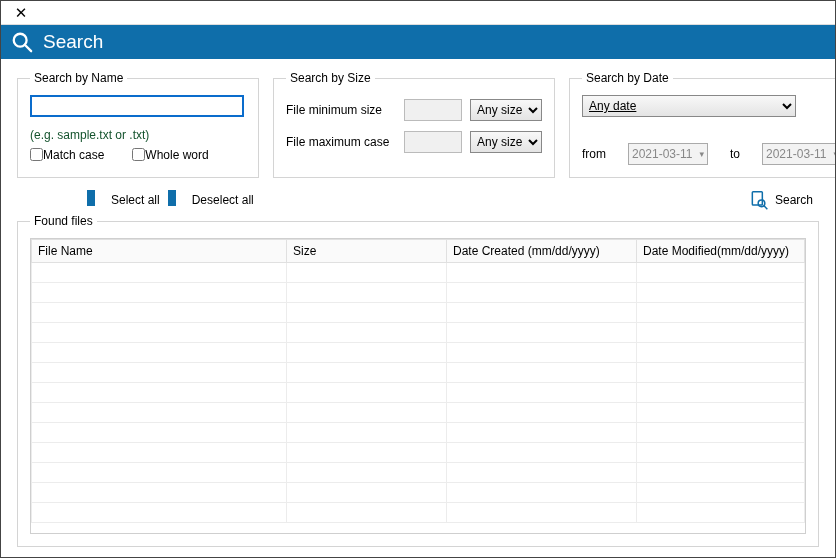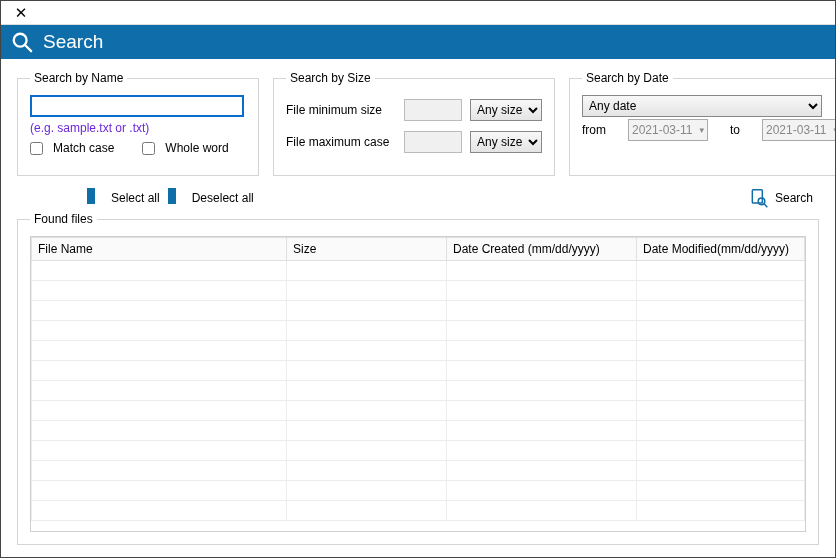--- a/index.html
+++ b/index.html
@@ -11,29 +11,29 @@
 .banner .mag { width: 22px; height: 22px; }
 .banner .txt { font-size: 19px; }
 .content { padding: 12px 16px 8px 16px; }
 fieldset { border: 1px solid #d4d4d4; padding: 10px 12px 12px 12px; position: relative; }
 legend { padding: 0 4px; font-size: 12px; }
 .row-groups { display: flex; gap: 14px; margin-bottom: 8px; }
 .g-name { flex: 0 0 242px; }
 .g-size { flex: 0 0 264px; }
 .g-date { flex: 1; }
 .name-input { width: 214px; height: 22px; border: 2px solid #0a6ccc; padding: 0 4px; outline: none; }
-.hint { margin-top: 4px; font-size: 12px; color: #6d28d9; }
+.hint { margin-top: 11px; font-size: 12px; color: #14532d; }
 .chk-row { margin-top: 6px; display: flex; gap: 28px; align-items: center; }
-.chk { display: inline-flex; align-items: flex-end; gap: 10px; }
+.chk { display: inline-flex; align-items: flex-start; gap: 0; }
 .chk input { width: 13px; height: 13px; }
 .size-row { display: flex; align-items: center; gap: 8px; margin: 4px 0 10px 0; }
 .size-lbl { width: 110px; }
 .size-in { width: 58px; height: 22px; border: 1px solid #bbb; background: #f0f0f0; }
 select { height: 22px; border: 1px solid #888; background: linear-gradient(#f8f8f8,#e4e4e4); padding: 0 2px; }
-.date-sel { width: 240px; margin-bottom: 2px; }
+.date-sel { width: 214px; margin-bottom: 26px; text-decoration: underline; }
 .date-row { display: flex; align-items: center; gap: 22px; }
 .date-in { width: 80px; height: 22px; border: 1px solid #aaa; background: #f3f3f3; color: #888; padding: 0 3px; display:inline-flex; align-items:center; justify-content:space-between;}
 .date-in .car { font-size:9px; color:#888;}
 .toolbar { display: flex; align-items: center; padding: 4px 0 2px 70px; gap: 8px; }
 .tool { display: inline-flex; align-items: center; gap: 6px; cursor: default; }
 .tool .ic { width: 18px; height: 18px; display:inline-block; }
 .sq4 { display:grid; grid-template-columns:7px 7px; grid-template-rows:7px 7px; gap:2px;}
 .sq4 span{ border:1.5px solid #0f6eaa;}
 .sq4.full span{ background:#0f6eaa;}
 .spacer { flex:1; }

